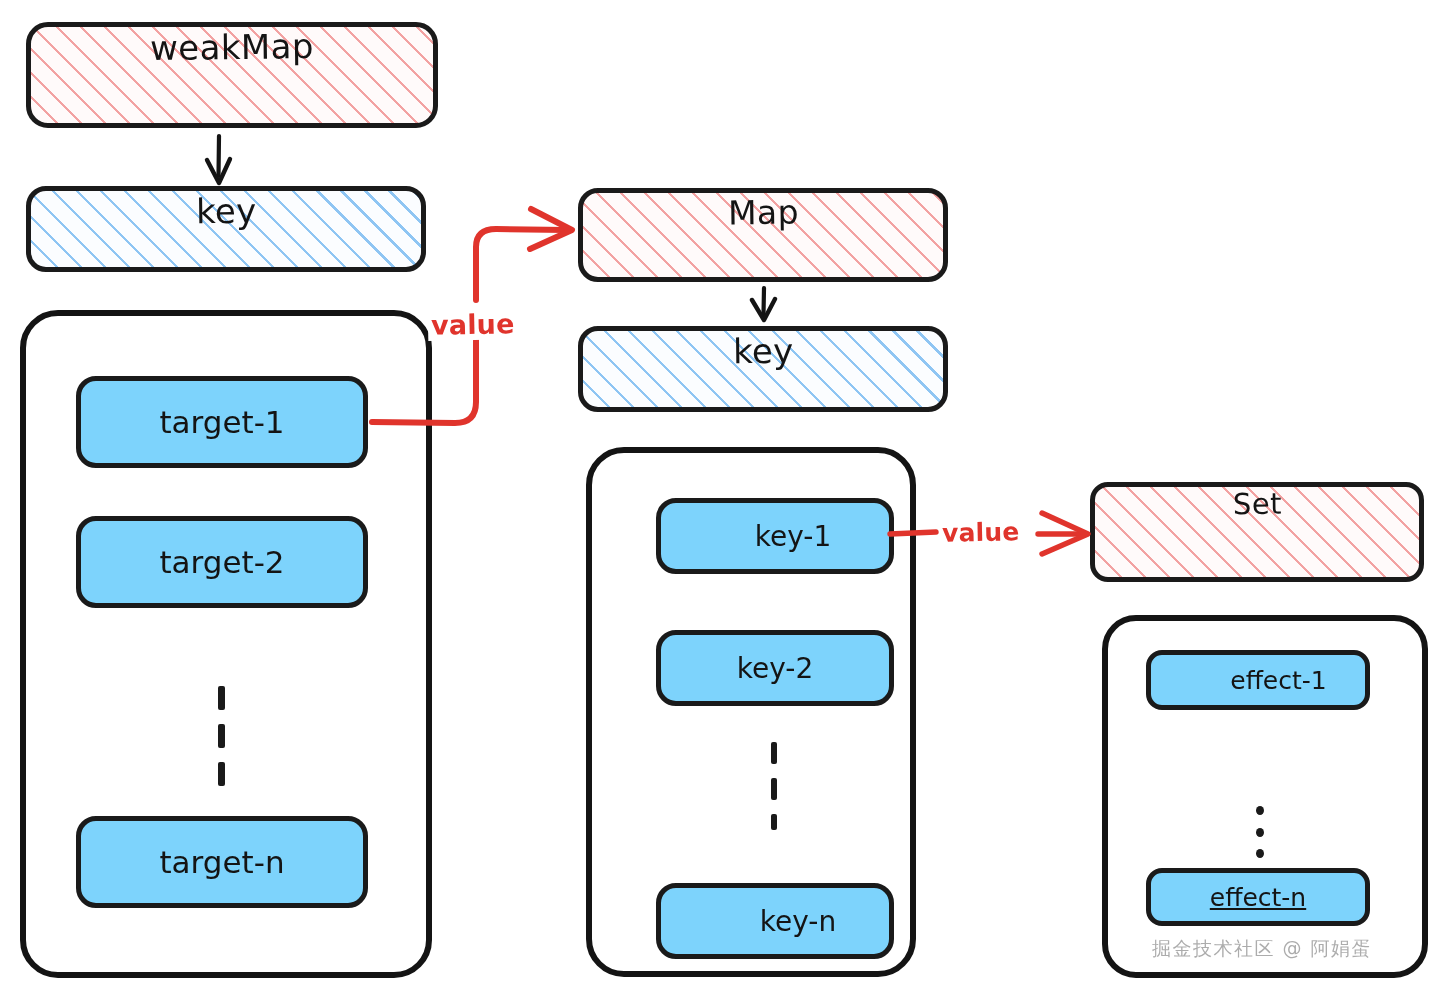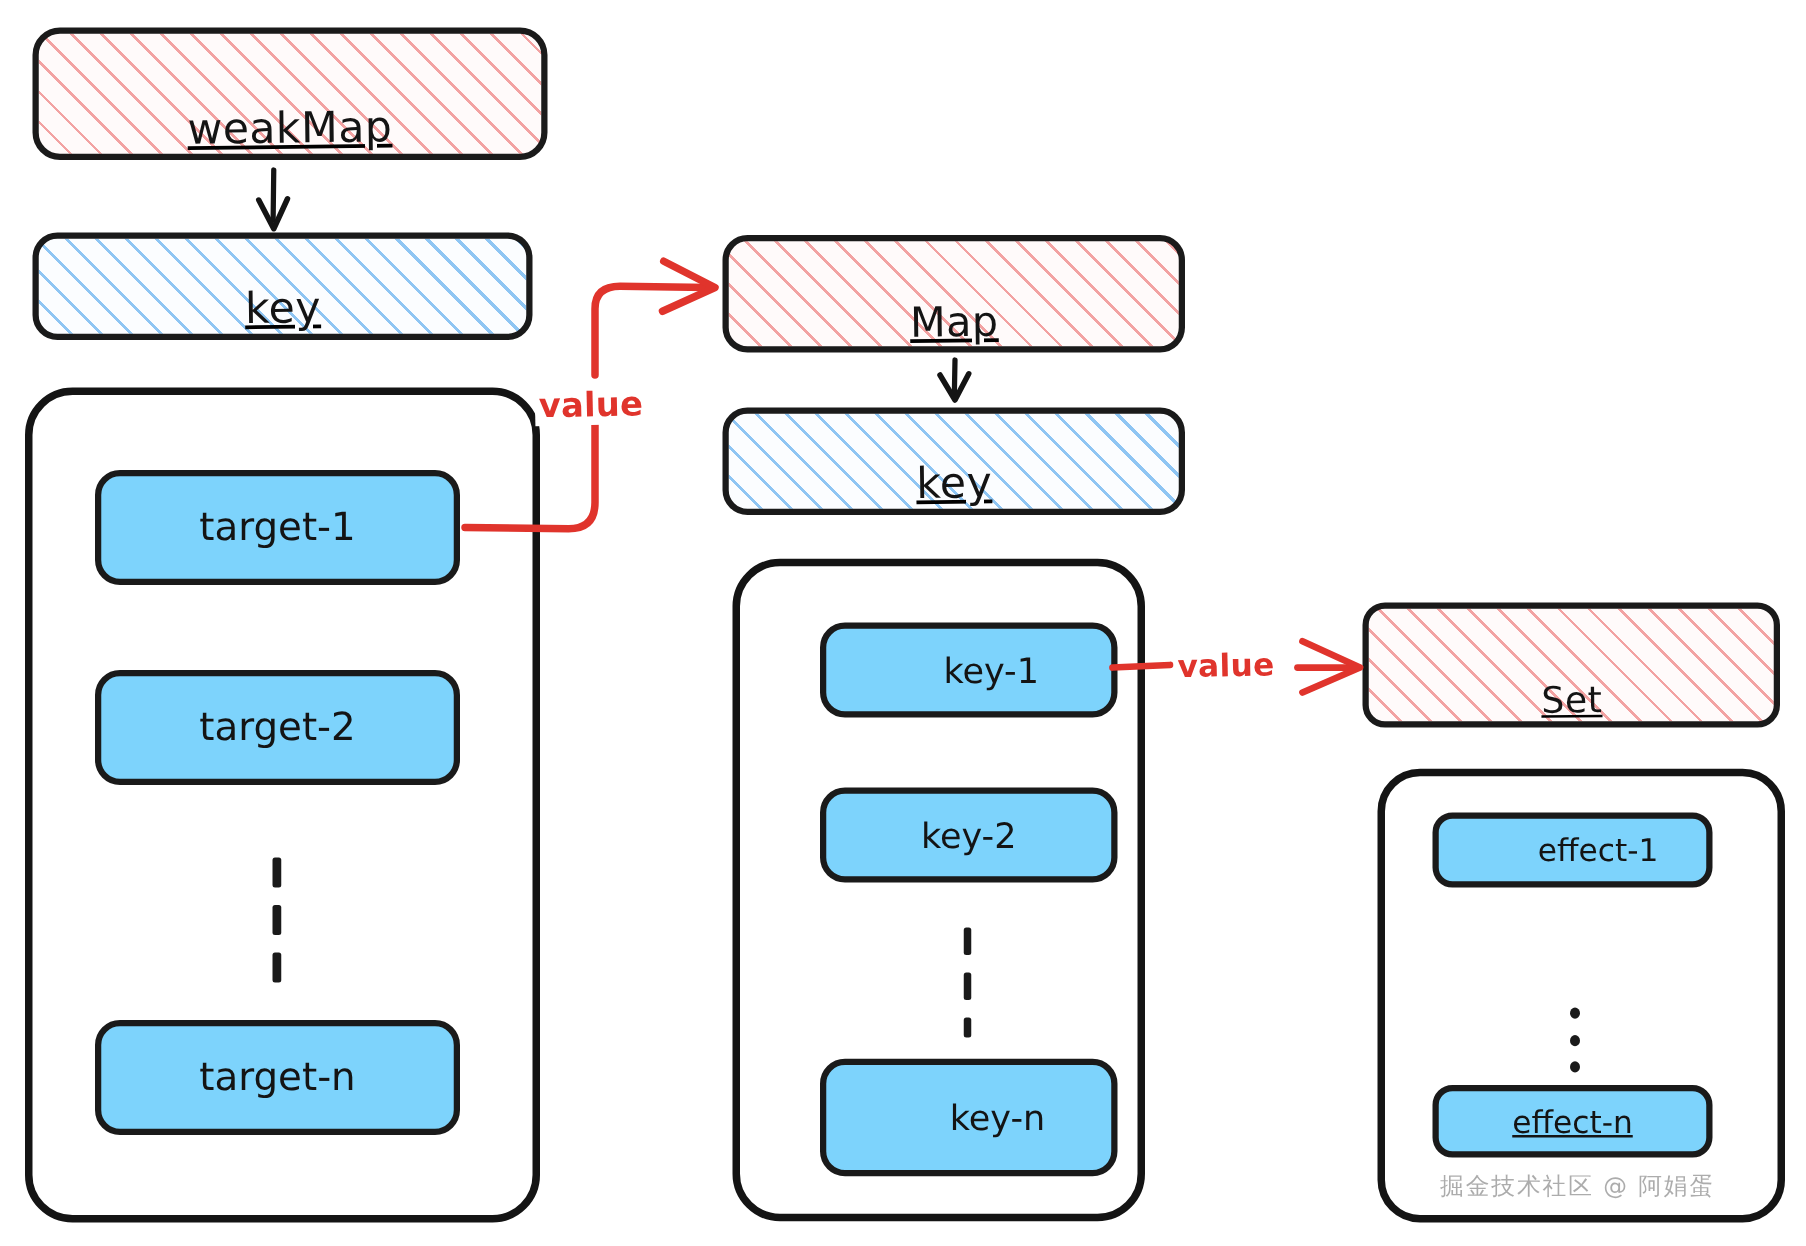--- a/index.html
+++ b/index.html
@@ -11,21 +11,21 @@
   }
   #canvas{position:relative;width:1445px;height:997px;background:#fff;}
 
   
   .box{
     position:absolute;
     box-sizing:border-box;
     border:5px solid #1a1a1a;
     border-radius:18px;
     background:#fff;
-    display:flex;align-items:flex-end;justify-content:center;text-decoration:underline;
+    display:flex;align-items:flex-start;justify-content:center;
   }
   .box .lbl{
     position:relative;z-index:3;
     color:#141414;
     font-family:"DejaVu Sans","Liberation Sans",sans-serif;
     letter-spacing:.4px;
     white-space:nowrap;
     transform:rotate(-0.7deg);
   }
 
@@ -115,21 +115,21 @@
   <div class="box hatch-blue" style="left:26px;top:186px;width:400px;height:86px;border-radius:20px;">
     <span class="lbl" style="font-size:34px;">key</span>
   </div>
 
   <div class="container-box" style="left:20px;top:310px;width:412px;height:668px;"></div>
 
   <div class="item" style="left:76px;top:376px;width:292px;height:92px;">
     <span style="font-size:31px;">target-1</span>
   </div>
 
-  <div class="item" style="left:76px;top:536px;width:292px;height:92px;">
+  <div class="item" style="left:76px;top:516px;width:292px;height:92px;">
     <span style="font-size:31px;">target-2</span>
   </div>
 
   <div class="dash-ell" style="left:216px;top:686px;width:10px;height:100px;">
     <i style="width:7px;height:24px;"></i>
     <i style="width:7px;height:24px;"></i>
     <i style="width:7px;height:24px;"></i>
   </div>
 
   <div class="item" style="left:76px;top:816px;width:292px;height:92px;">
@@ -153,21 +153,21 @@
   <div class="item" style="left:656px;top:630px;width:238px;height:76px;">
     <span style="font-size:28px;">key-2</span>
   </div>
 
   <div class="dash-ell" style="left:770px;top:742px;width:8px;height:88px;">
     <i style="width:6px;height:22px;"></i>
     <i style="width:6px;height:22px;"></i>
     <i style="width:6px;height:16px;"></i>
   </div>
 
-  <div class="item" style="left:656px;top:847px;width:238px;height:94px;padding-left:46px;">
+  <div class="item" style="left:656px;top:883px;width:238px;height:76px;padding-left:46px;">
     <span style="font-size:28px;">key-n</span>
   </div>
 
   <div class="box hatch-red" style="left:1090px;top:482px;width:334px;height:100px;border-radius:18px;">
     <span class="lbl" style="font-size:29px;">Set</span>
   </div>
 
   <div class="container-box" style="left:1102px;top:615px;width:326px;height:363px;border-radius:34px;"></div>
 
   <div class="item" style="left:1146px;top:650px;width:224px;height:60px;border-radius:16px;">

